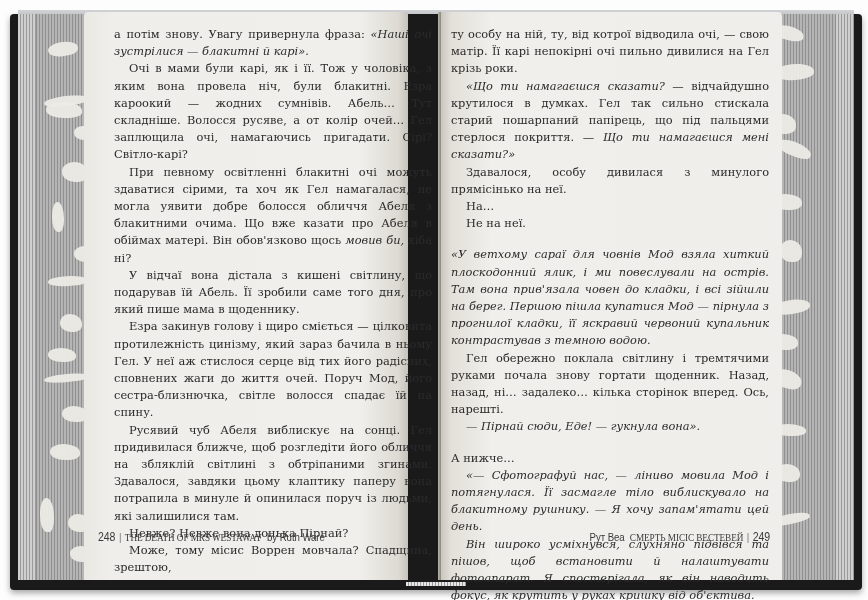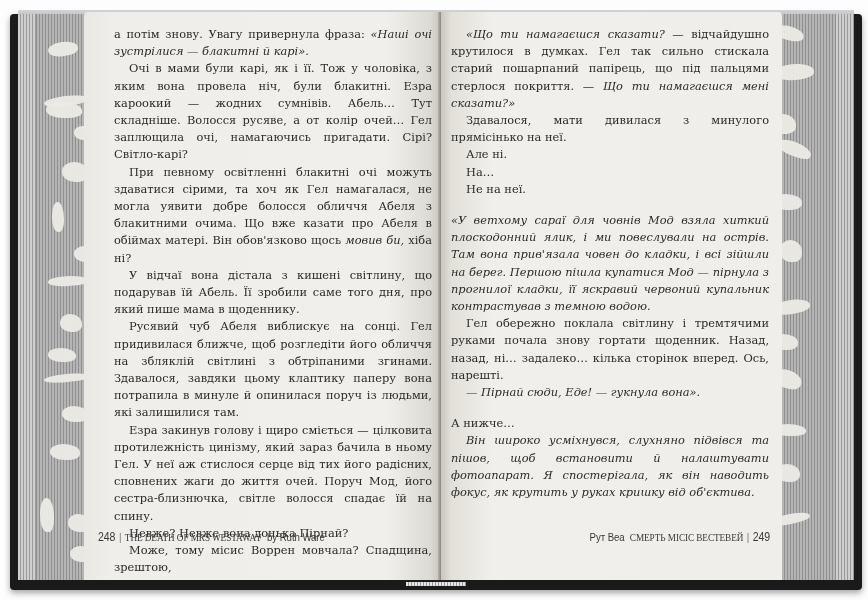--- a/index.html
+++ b/index.html
@@ -39,21 +39,21 @@
       position: absolute; background: #ecebe6; opacity: 0.95;
       border-radius: 50% 60% 40% 55%;
     }
 
     
     .page {
       position: absolute; top: 12px; height: 568px;
       background: #efeeea;
     }
     .page.left {
-      left: 84px; width: 357px;
+      left: 84px; width: 324px;
       background: linear-gradient(90deg, #e9e8e3 0%, #efeeea 8%, #f0efeb 85%, #dcdad3 97%, #c6c3bb 100%);
       border-top-left-radius: 4px;
     }
     .page.right {
       left: 441px; width: 341px;
       background: linear-gradient(90deg, #c9c6be 0%, #e2e0d9 3%, #f0efeb 15%, #efeeea 100%);
       border-top-right-radius: 4px;
     }
     .gutter {
       position: absolute; left: 438px; top: 12px; width: 6px; height: 568px;
@@ -131,43 +131,44 @@
     <div class="bird" style="left:10px;top:450px;width:24px;height:18px"></div>
     <div class="bird" style="left:4px;top:500px;width:40px;height:10px;transform:rotate(-12deg)"></div>
   </div>
 
   <div class="page left">
     <div class="text" id="left-text">
         <div class="p noindent"><span>а потім знову. Увагу привернула фраза: </span><span class="it">«Наші очі зустрі­лися — блакитні й карі».</span></div>
         <div class="p"><span>Очі в мами були карі, як і її. Тож у чоловіка, з яким вона провела ніч, були блакитні. Езра кароокий — жодних сум­нівів. Абель… Тут складніше. Волосся русяве, а от колір очей… Гел заплющила очі, намагаючись пригадати. Сірі? Світло-карі?</span></div>
         <div class="p"><span>При певному освітленні блакитні очі можуть здаватися сірими, та хоч як Гел намагалася, не могла уявити добре бо­лосся обличчя Абеля з блакитними очима. Що вже казати про Абеля в обіймах матері. Він обов'язково щось </span><span class="it">мовив би,</span><span> хіба ні?</span></div>
         <div class="p"><span>У відчаї вона дістала з кишені світлину, що подарував їй Абель. Її зробили саме того дня, про який пише мама в що­деннику.</span></div>
+        <div class="p"><span>Езра закинув голову і щиро сміється — цілковита проти­лежність цинізму, який зараз бачила в ньому Гел. У неї аж стислося серце від тих його радісних, сповнених жаги до життя очей. Поруч Мод, його сестра-близнючка, світле во­лосся спадає їй на спину.</span></div>
         <div class="p"><span>Русявий чуб Абеля виблискує на сонці. Гел придивилася ближче, щоб розгледіти його обличчя на збляклій світлині з обтріпаними згинами. Здавалося, завдяки цьому клаптику паперу вона потрапила в минуле й опинилася поруч із людь­ми, які залишилися там.</span></div>
-        <div class="p"><span>Езра закинув голову і щиро сміється — цілковита проти­лежність цинізму, який зараз бачила в ньому Гел. У неї аж стислося серце від тих його радісних, сповнених жаги до життя очей. Поруч Мод, його сестра-близнючка, світле во­лосся спадає їй на спину.</span></div>
         <div class="p"><span>Невже? Невже вона донька Пірнай?</span></div>
         <div class="p"><span>Може, тому місис Воррен мовчала? Спадщина, зрештою, </span></div>
       </div>
     <div class="folio">
       <span class="num">248</span><span class="sep">|</span><span class="caps">THE DEATH OF MRS WESTAWAY</span>&nbsp;&nbsp;<span>by Ruth Ware</span>
     </div>
   </div>
 
   <div class="gutter"></div>
 
   <div class="page right">
     <div class="text" id="right-text">
+        <div class="p noindent"><span>ту особу на ній, ту, від котрої відводила очі, — свою матір. Її карі непокірні очі пильно дивилися на Гел крізь роки.</span></div>
         <div class="p"><span class="it">«Що ти намагаєшся сказати?</span><span> — відчайдушно крутилося в думках. Гел так сильно стискала старий пошарпаний па­пірець, що під пальцями стерлося покриття. — </span><span class="it">Що ти на­магаєшся мені сказати?»</span></div>
-        <div class="p"><span>Здавалося, мати дивилася з минулого прямісінько на неї.</span></div>
-        <div class="p"><span>Але ні.</span></div>
+        <div class="p"><span>Здавалося, особу дивилася з минулого прямісінько на неї.</span></div>
         <div class="p"><span>На…</span></div>
         <div class="p"><span>Не на неї.</span></div>
         <div class="p noindent gap"><span class="it">«У ветхому сараї для човнів Мод взяла хиткий плоскодон­ний ялик, і ми повеслували на острів. Там вона прив'язала човен до кладки, і всі зійшли на берег. Першою пішла купа­тися Мод — пірнула з прогнилої кладки, її яскравий черво­ний купальник контрастував з темною водою.</span></div>
         <div class="p"><span>Гел обережно поклала світлину і тремтячими руками по­чала знову гортати щоденник. Назад, назад, ні… задалеко… кілька сторінок вперед. Ось, нарешті.</span></div>
         <div class="p"><span class="it">— Пірнай сюди, Еде! — гукнула вона».</span></div>
         <div class="p noindent gap"><span>А нижче…</span></div>
+        <div class="p"><span class="it">«— Сфотографуй нас, — ліниво мовила Мод і потягну­лася. Її засмагле тіло виблискувало на блакитному руш­нику. — Я хочу запам'ятати цей день.</span></div>
         <div class="p"><span class="it">Він широко усміхнувся, слухняно підвівся та пішов, щоб встановити й налаштувати фотоапарат. Я спостерігала, як він наводить фокус, як крутить у руках кришку від об'єк­тива.</span></div>
       </div>
     <div class="folio">
       <span>Рут Веа</span>&nbsp;&nbsp;<span class="caps">СМЕРТЬ МІСІС ВЕСТЕВЕЙ</span><span class="sep">|</span><span class="num">249</span>
     </div>
   </div>
 
   <div class="bottom-strip"></div>
 </div>
 

